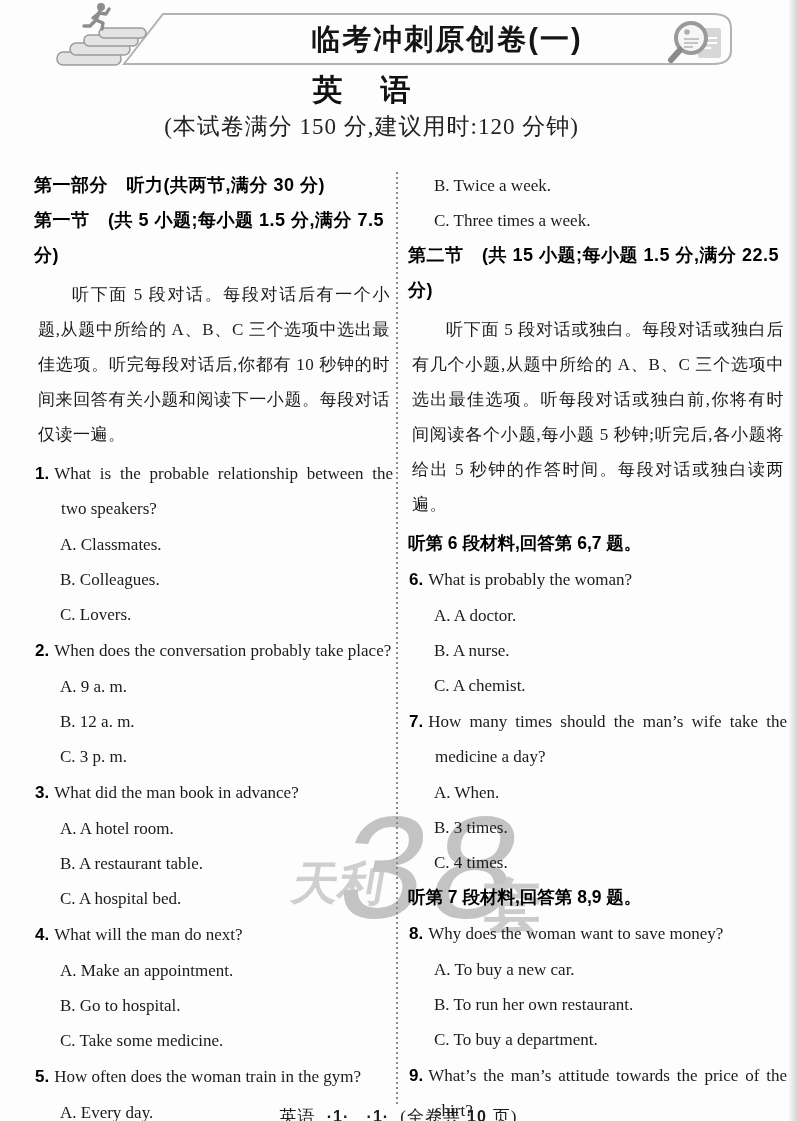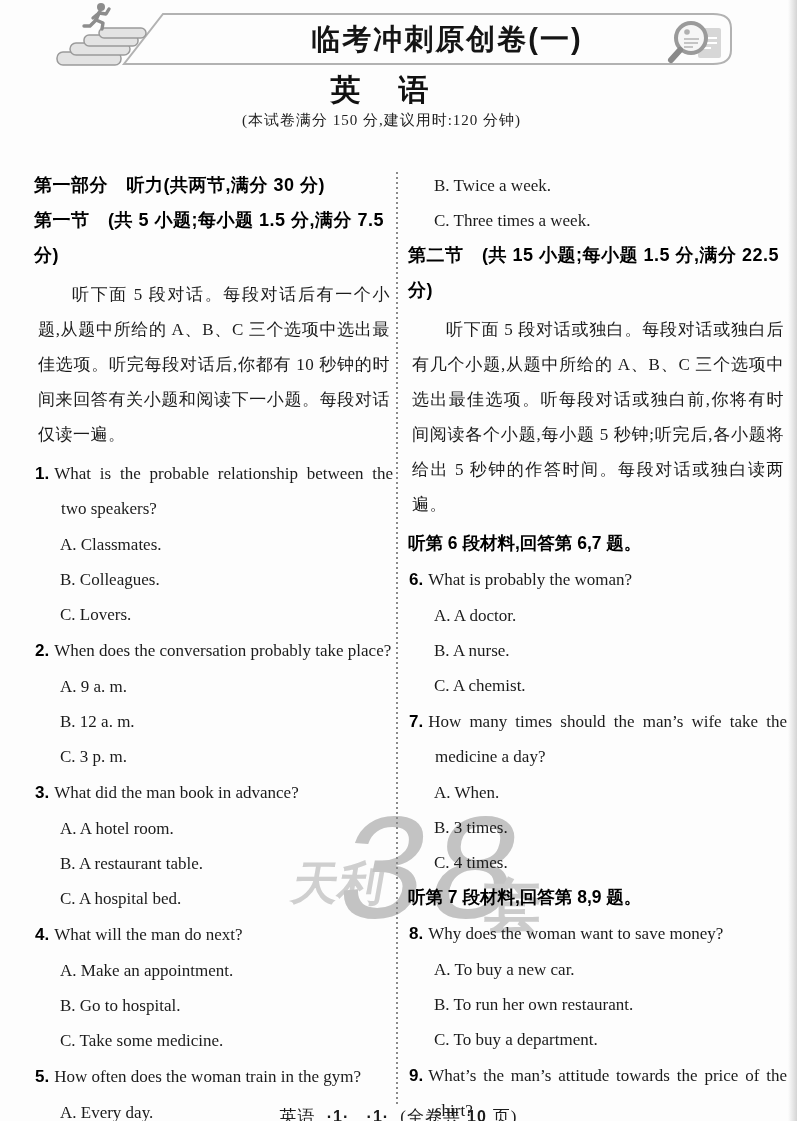--- a/index.html
+++ b/index.html
@@ -11,35 +11,35 @@
   .page{
     position:relative;width:797px;height:1121px;
     background:#fdfdfd;overflow:hidden;color:#1b1b1b;
   }
   .edge-right{
     position:absolute;top:0;right:0;width:9px;height:100%;
     background:linear-gradient(to right, rgba(205,205,205,0), #d4d4d4);
     z-index:3;
   }
   
-  .header{position:absolute;top:0;left:0;width:727px;height:150px;z-index:2;padding-left:36px;}
+  .header{position:absolute;top:0;left:0;width:727px;height:150px;z-index:2;}
   .header svg{position:absolute;top:0;left:0;}
   .banner-title{
     position:absolute;left:162px;top:14px;width:570px;height:50px;
     line-height:50px;text-align:center;
     font-family:"Liberation Sans","DejaVu Sans",sans-serif;
     font-weight:700;font-size:29px;letter-spacing:2px;color:#151515;
   }
   .subject{
     position:absolute;left:0;top:70px;width:100%;text-align:center;
     font-weight:700;font-size:30px;letter-spacing:4px;color:#111;
   }
   .exam-note{
-    position:absolute;left:0;top:111px;width:100%;text-align:center;
-    font-size:15px;color:#222;letter-spacing:1px;
+    position:absolute;left:8px;top:111px;width:100%;text-align:center;
+    font-size:23px;color:#222;letter-spacing:1px;
   }
   
   .watermark{
     position:absolute;left:285px;top:816px;width:310px;height:210px;
     z-index:0;pointer-events:none;
   }
   .watermark span{position:absolute;line-height:1;}
   .wm-a{
     left:8px;top:44px;font-size:46px;font-weight:700;
     font-family:"Liberation Sans",sans-serif;color:#cfcfcf;

